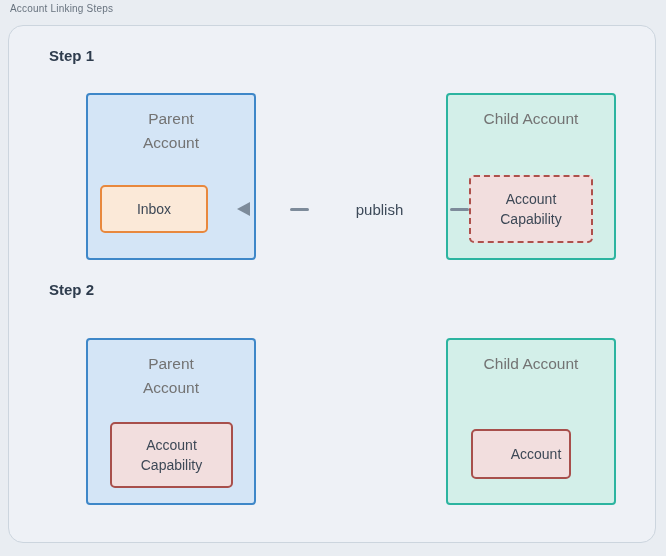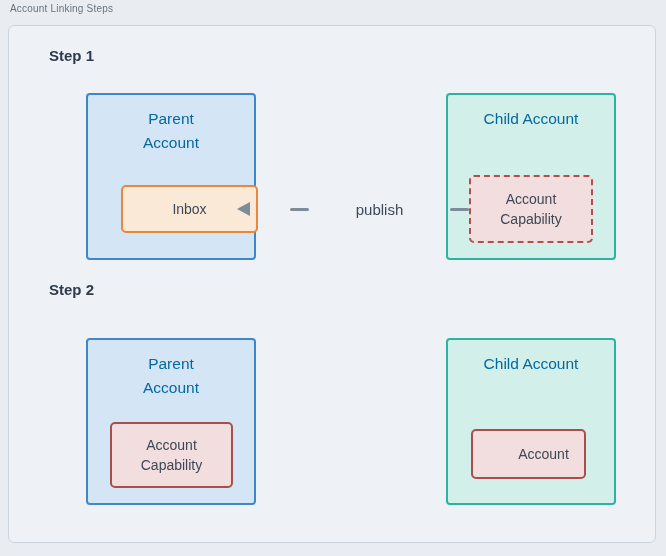--- a/index.html
+++ b/index.html
@@ -12,21 +12,21 @@
   }
   .frame-label {
     position: absolute; left: 10px; top: 3px;
     font-size: 10px; color: #68737f; letter-spacing: .2px;
   }
   .frame {
     position: absolute; left: 8px; top: 25px;
     width: 646px; height: 516px;
     background: #eef1f6;
     border: 1.5px solid #ccd5de;
-    border-radius: 6px;
+    border-radius: 15px;
   }
   .step-heading {
     position: absolute;
     font-size: 15px; font-weight: bold; color: #2e3c4d;
   }
   .heading-1 { left: 40px; top: 21px; }
   .heading-2 { left: 40px; top: 255px; }
 
   .account-box {
     position: absolute; width: 170px; height: 167px;
@@ -35,44 +35,44 @@
   .parent-box { background: #d4e5f6; border: 2px solid #3e87c8; }
   .child-box  { background: #d3efe9; border: 2px solid #2cb4a0; }
   .pos-parent-1 { left: 77px; top: 67px; }
   .pos-child-1  { left: 437px; top: 67px; }
   .pos-parent-2 { left: 77px; top: 312px; }
   .pos-child-2  { left: 437px; top: 312px; }
 
   .account-title {
     margin: 12px auto 0; width: 100px;
     text-align: center; font-size: 15.5px; line-height: 24px;
-    color: #0369a1;
+    color: #737373;
   }
 
   .inner-box {
     position: absolute; box-sizing: border-box;
     border-radius: 5px;
     display: flex; align-items: center; justify-content: center;
     text-align: center; color: #3d4856;
   }
   .inner-label { font-size: 14px; line-height: 20px; padding: 0 8px; }
   .inbox-box {
-    left: 112px; top: 159px; width: 137px; height: 48px;
+    left: 91px; top: 159px; width: 108px; height: 48px;
     background: #fbe9d8; border: 2px solid #e8883d; text-align: right;
   }
   .cap-dashed-box {
     left: 460px; top: 149px; width: 124px; height: 68px;
     background: #f2dede; border: 2px dashed #ae514c;
   }
   .cap-solid-box {
     left: 101px; top: 396px; width: 123px; height: 66px;
     background: #f2dede; border: 2px solid #a84f4b;
   }
   .account-solid-box {
-    left: 462px; top: 403px; width: 115px; height: 50px;
+    left: 462px; top: 403px; width: 100px; height: 50px;
     background: #f2dede; border: 2px solid #a84f4b; padding-left: 30px;
   }
 
   .arrow {
     position: absolute; height: 28px;
     display: flex; align-items: center;
     z-index: 5;
     gap: 40px;
   }
   .arrow-1 { left: 228px; top: 169px; width: 232px; }

